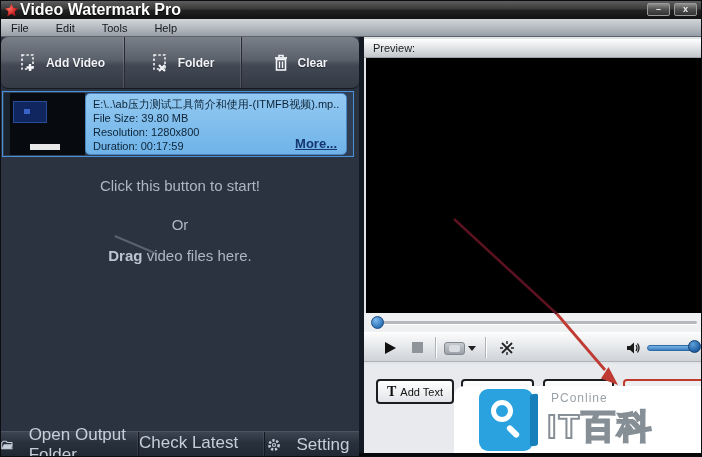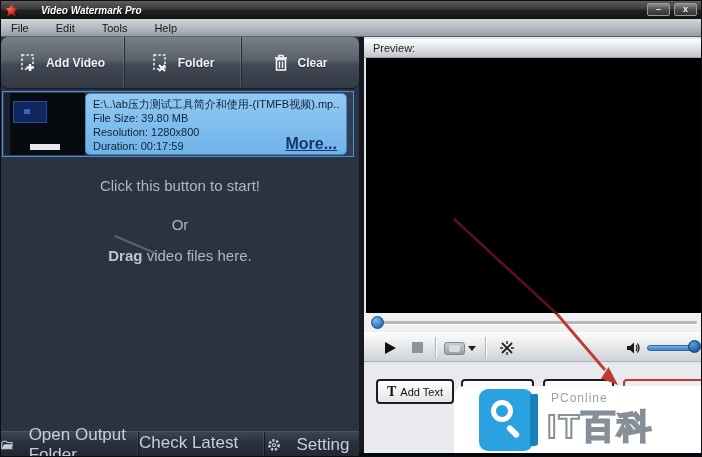--- a/index.html
+++ b/index.html
@@ -7,22 +7,22 @@
   .window{ position:relative; width:702px; height:457px; overflow:hidden;
            background:#2b3440; border:1px solid #0a0d12; }
 
   
   .titlebar{ position:absolute; left:0; top:0; width:702px; height:18px;
     background:linear-gradient(#5d5d5d,#3a3a3a 45%,#232323 50%,#121212);
     display:flex; align-items:center; }
   .app-icon{ width:13px; height:13px; margin-left:4px;
     background:radial-gradient(circle at 35% 35%, #ff6a5a, #c0181c 60%, #7a0d10);
     clip-path:polygon(50% 0,64% 32%,100% 38%,74% 62%,82% 100%,50% 78%,18% 100%,26% 62%,0 38%,36% 32%); }
-  .title-text{ color:#fff; font-size:10px; font-weight:bold; margin-left:23px;
-    text-shadow:0 1px 1px #000;font-style:italic; }
+  .title-text{ color:#fff; font-size:16px; font-weight:bold; margin-left:2px;
+    text-shadow:0 1px 1px #000; }
   .win-btn{ position:absolute; top:2px; width:23px; height:13px; border:1px solid #9a9a9a;
     border-radius:2px; background:linear-gradient(#8f8f8f,#4f4f4f 50%,#323232);
     color:#efefef; font-size:9px; font-weight:bold; line-height:11px; text-align:center; }
   .win-min{ right:33px; } .win-close{ right:6px; }
 
   
   .menubar{ position:absolute; left:0; top:18px; width:702px; height:18px;
     background:linear-gradient(#d2d6da,#aab0b7 70%,#979da5);
     border-bottom:1px solid #5d636b; display:flex; align-items:center; padding-left:10px; gap:27px; }
   .menu-item{ font-size:11px; color:#15181c; }
@@ -45,21 +45,21 @@
   .thumb .mini-win{ position:absolute; left:9px; top:8px; width:34px; height:22px;
     background:#10265e; border:1px solid #2a4a9a; }
   .thumb .mini-dot{ position:absolute; left:20px; top:16px; width:6px; height:5px; background:#3a63c8; }
   .thumb .mini-bar{ position:absolute; left:26px; bottom:5px; width:30px; height:6px; background:#e9e9e9; }
   .thumb .mini-side{ position:absolute; left:0; top:0; width:6px; height:100%; background:#1a222c; }
   .info-box{ width:262px; height:62px; border-radius:5px;
     background:linear-gradient(#93c9f2,#6fb3e8); border:1px solid #4a86c2;
     padding:3px 7px; position:relative; color:#0d2336; font-size:11px; line-height:14px; }
   .info-file{ white-space:nowrap; overflow:hidden; }
   .more-link{ position:absolute; right:9px; bottom:3px; color:#15356e; font-weight:bold;
-    text-decoration:underline; font-size:16px; }
+    text-decoration:underline; font-size:13px; }
 
   .streak{ position:absolute; left:112px; top:155px; width:46px; height:2px;
     background:rgba(185,200,215,.32); transform:rotate(23deg); }
 
   .hints{ position:absolute; left:0; top:88px; width:358px; text-align:center; color:#aeb6c3; }
   .hint1{ font-size:15px; }
   .hint2{ font-size:15px; margin-top:22px; }
   .hint3{ font-size:15px; margin-top:14px; }
   .hint3 b{ font-weight:bold; color:#bcc4d0; }
 

